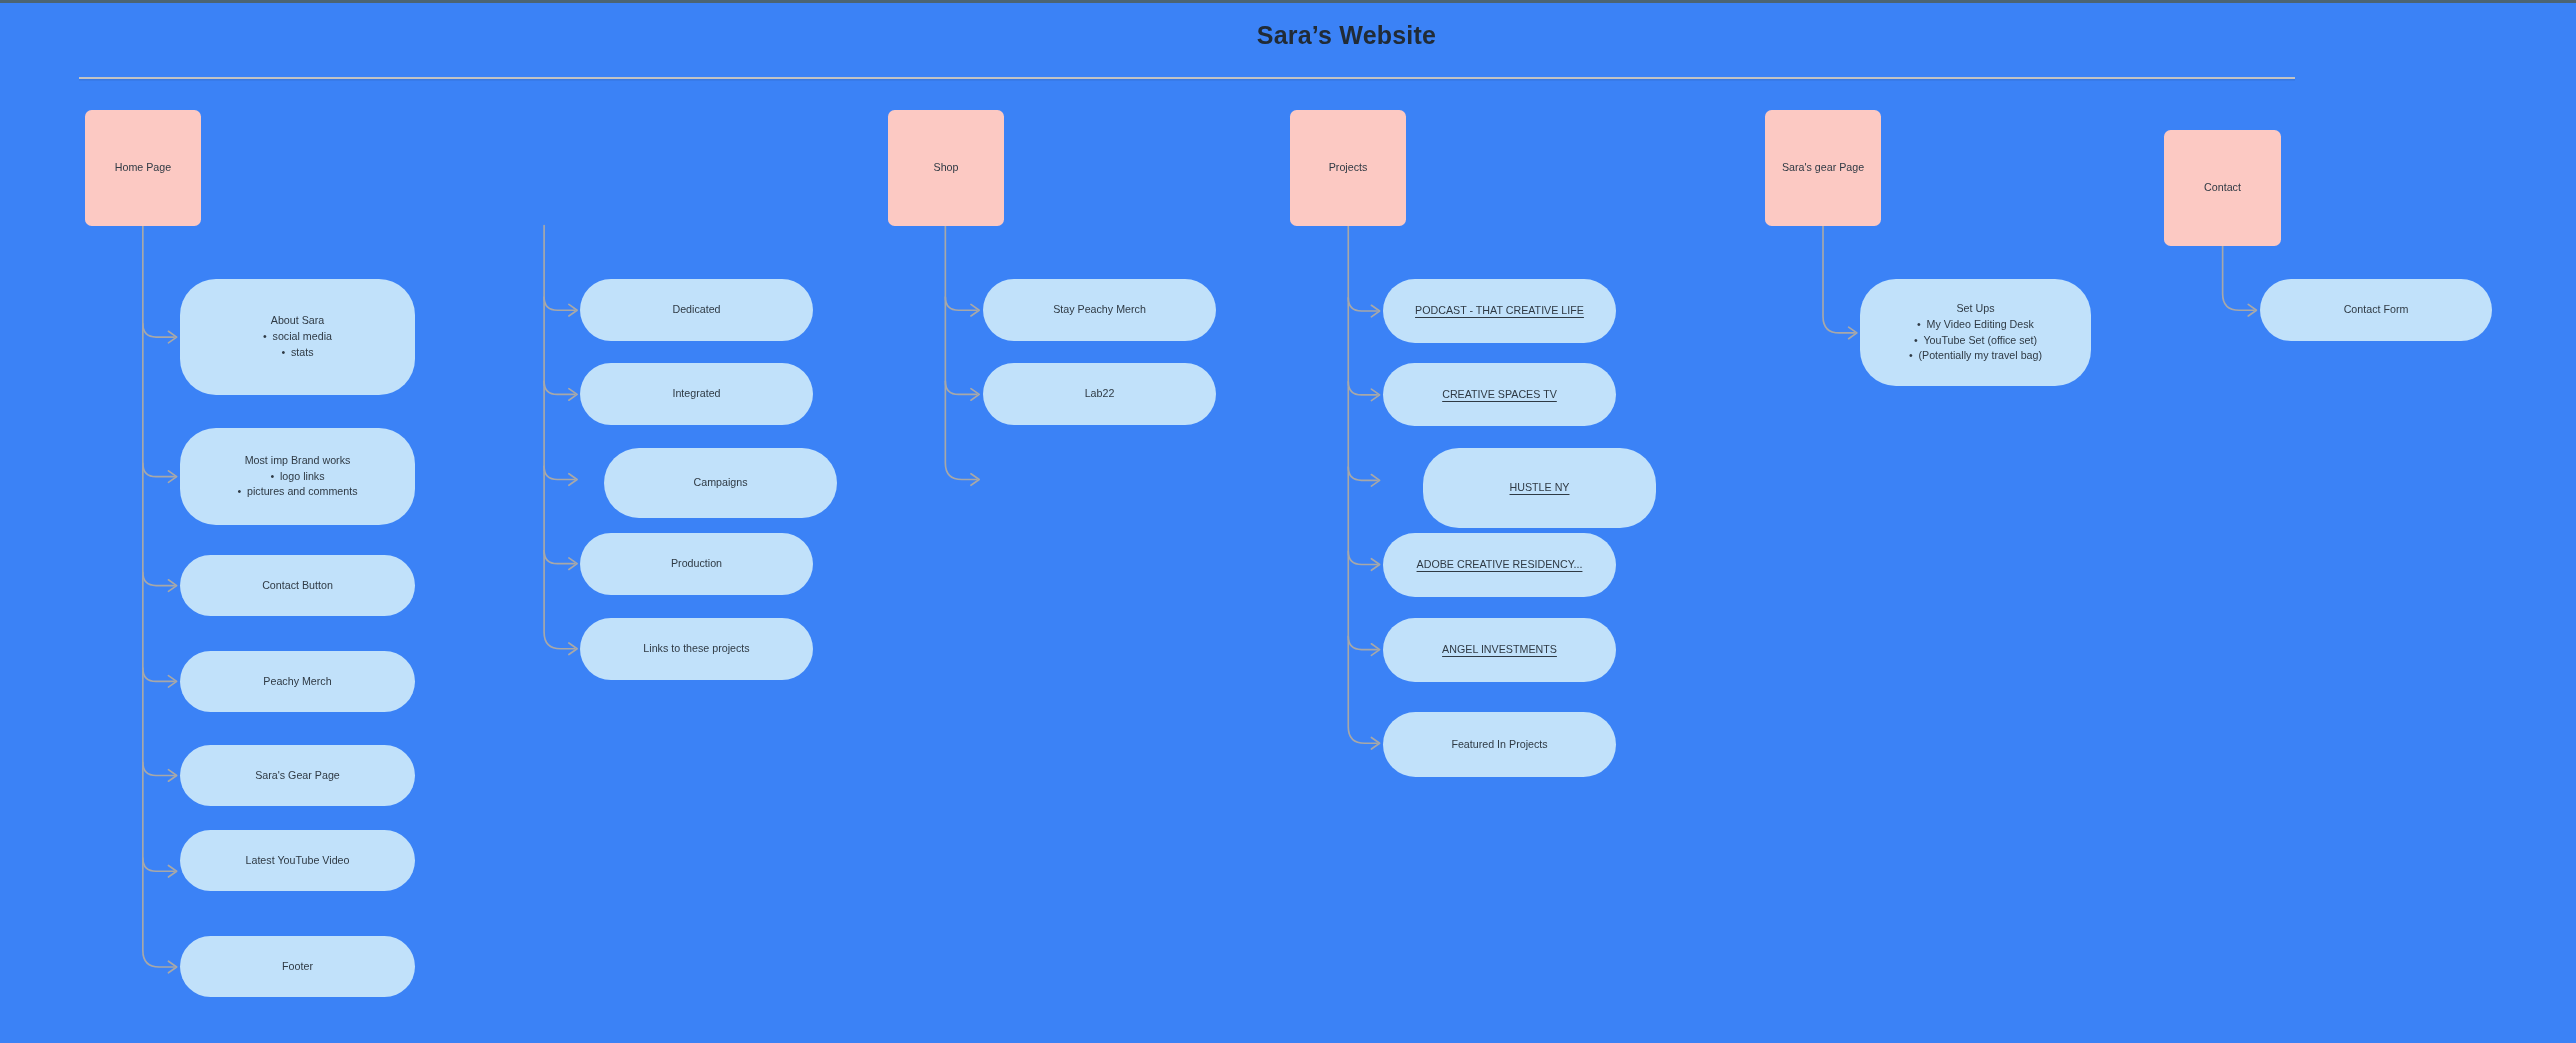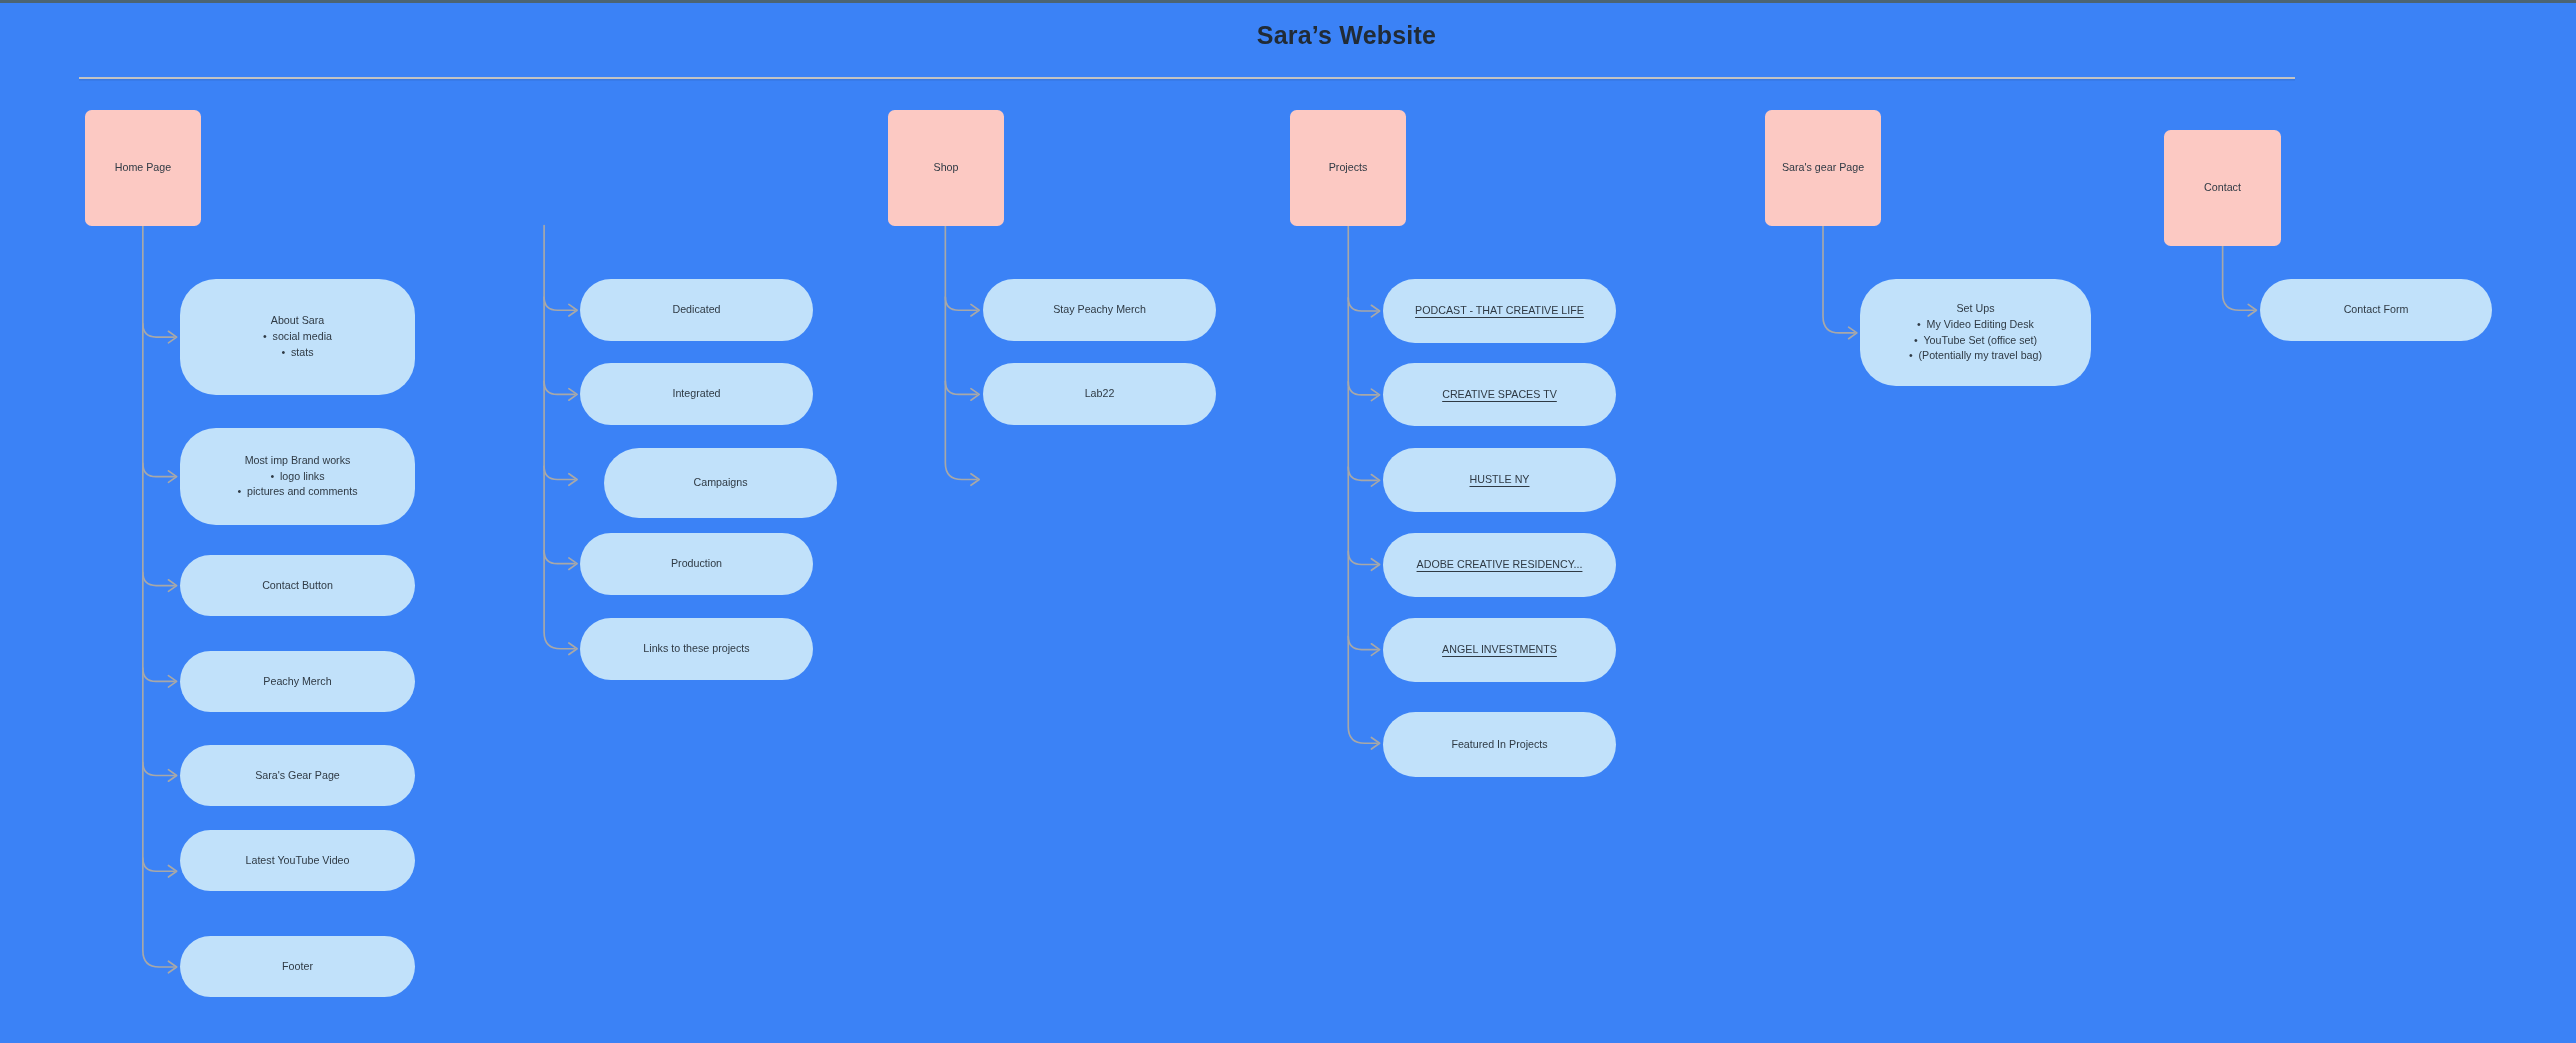--- a/index.html
+++ b/index.html
@@ -141,21 +141,21 @@
     </div>
     <div class="node parent" style="left: 1290px; top: 110px; width: 116px; height: 116px;">
       <span class="node-label">Projects</span>
     </div>
     <div class="node child" style="left: 1383px; top: 279px; width: 233px; height: 64px;">
       <span class="node-label underlined">PODCAST - THAT CREATIVE LIFE</span>
     </div>
     <div class="node child" style="left: 1383px; top: 363px; width: 233px; height: 63px;">
       <span class="node-label underlined">CREATIVE SPACES TV</span>
     </div>
-    <div class="node child" style="left: 1383px; top: 448px; width: 233px; height: 64px; text-align: right;">
+    <div class="node child" style="left: 1423px; top: 448px; width: 233px; height: 80px; text-align: right;">
       <span class="node-label underlined">HUSTLE NY</span>
     </div>
     <div class="node child" style="left: 1383px; top: 533px; width: 233px; height: 64px;">
       <span class="node-label underlined">ADOBE CREATIVE RESIDENCY...</span>
     </div>
     <div class="node child" style="left: 1383px; top: 618px; width: 233px; height: 64px;">
       <span class="node-label underlined">ANGEL INVESTMENTS</span>
     </div>
     <div class="node child" style="left: 1383px; top: 712px; width: 233px; height: 65px;">
       <span class="node-label">Featured In Projects</span>

